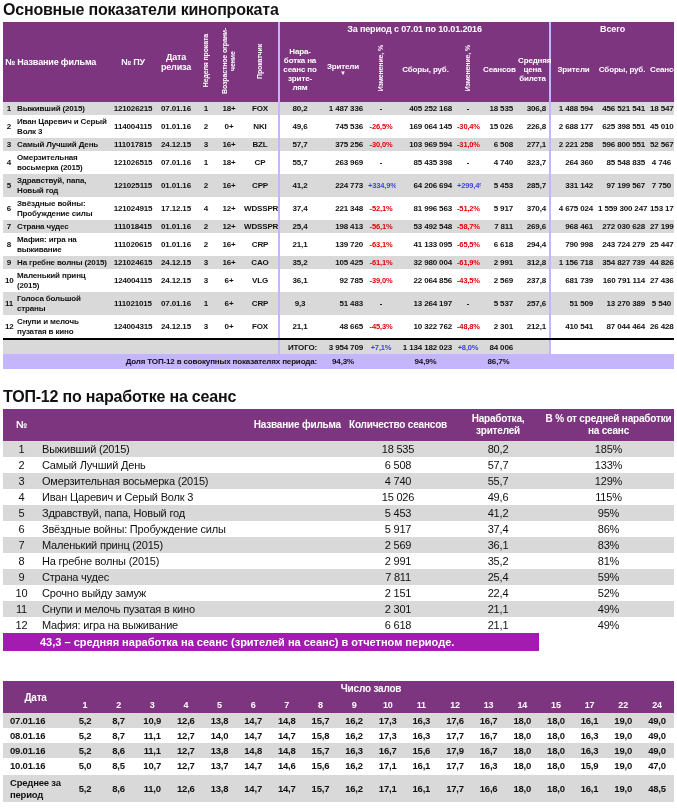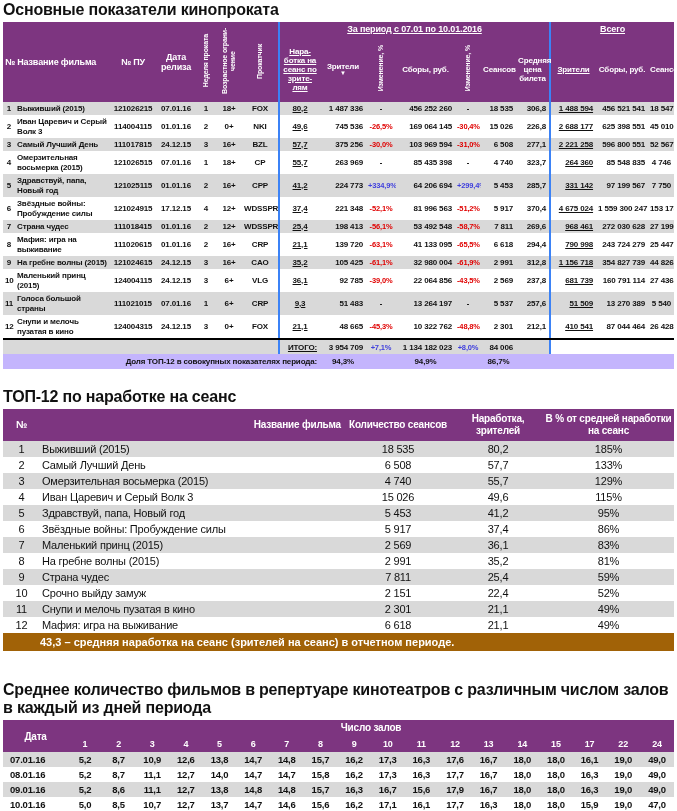--- a/index.html
+++ b/index.html
@@ -13,38 +13,38 @@
   .main thead .grp{font-size:9px;height:14px;}
   .main thead .h2 th{height:64px;font-size:8px;line-height:9px;}
   .main th.lft{text-align:left;padding-left:2px;margin-top:25px;}
   .vert{writing-mode:vertical-rl;transform:rotate(180deg);margin:0 auto;font-size:7px;line-height:8px;white-space:normal;max-height:70px;}
   .main td{padding:1.5px 2px;line-height:10px;white-space:nowrap;overflow:hidden;}
   .main td.title{white-space:normal;line-height:10px;}
   .odd td{background:#d9d9d9;}
   .c{text-align:center;}
   .r{text-align:right;padding-right:3px !important;}
   .l{text-align:left;}
-  .bL{border-left:2px solid #3b82f6;text-decoration:underline;}
+  .bL{border-left:2px solid #c4b5fd;}
   .neg{color:#e00000;margin-left:21px;}
   .pos{color:#4040dd;}
   .chg{font-size:7.5px;}
   #main-body tr:last-child td{border-bottom:2px solid #000;}
   .totrow td{background:#d9d9d9;line-height:11px;margin-top:20px;}
   .totrow td.nobg{background:#fff;}
   .sharerow td{background:#c4b5fd;line-height:12px;}
   .arrow{display:block;font-size:6px;line-height:5px;}
 
   
   .t12wrap{margin-top:19px;}
   .t12{width:671px;font-size:11px;letter-spacing:-0.2px;}
   .t12 th{background:#7d3580;color:#fff;font-size:10px;font-weight:bold;padding:3px 2px;line-height:12px;height:26px;vertical-align:middle;}
   .t12 th.lft{text-align:right;}
   .t12 td{padding:1px 2px;line-height:14px;}
   .t12 td.name{text-align:left;}
-  .t12foot{width:671px;margin-left:3px;background:#a16207;color:#fff;font-weight:bold;font-size:11px;padding:2px 4px 2px 37px;box-sizing:border-box;line-height:14px;}
+  .t12foot{width:536px;margin-left:3px;background:#a21caf;color:#fff;font-weight:bold;font-size:11px;padding:2px 4px 2px 37px;box-sizing:border-box;line-height:14px;}
 
   
   .hallswrap{margin-top:30px;}
   .halls{width:671px;font-size:9.5px;font-weight:bold;letter-spacing:-0.2px;}
   .halls th{background:#7d3580;color:#fff;font-weight:bold;padding:1px 2px;}
   .halls .grp th{font-size:10px;height:13px;text-align:center;}
   .halls .cols th{font-size:9px;height:15px;}
   .halls td{padding:1.5px 1px;text-align:center;line-height:12px;}
   .halls td.date{text-align:left;padding-left:7px;white-space:normal;}
   .halls .avg td{background:#d9d9d9;border-top:2px solid #fff;}
@@ -106,21 +106,21 @@
           <td class="c">1</td>
           <td class="l title">Выживший (2015)</td>
           <td class="c">121026215</td>
           <td class="c">07.01.16</td>
           <td class="c">1</td>
           <td class="c">18+</td>
           <td class="c">FOX</td>
           <td class="c bL">80,2</td>
           <td class="r">1 487 336</td>
           <td class="c chg">-</td>
-          <td class="r">456 252 260</td>
+          <td class="r">405 252 168</td>
           <td class="c chg">-</td>
           <td class="r">18 535</td>
           <td class="r">306,8</td>
           <td class="r bL">1 488 594</td>
           <td class="r">456 521 541</td>
           <td class="r">18 547</td>
         </tr>
         <tr class="">
           <td class="c">2</td>
           <td class="l title">Иван Царевич и Серый Волк 3</td>
@@ -460,21 +460,20 @@
           <td class="c">6 618</td>
           <td class="c">21,1</td>
           <td class="c">49%</td>
         </tr>
       </tbody>
   </table>
   <div class="t12foot">43,3 – средняя наработка на сеанс (зрителей на сеанс) в отчетном периоде.</div>
 </div>
 
 <div class="hallswrap">
-  <div class="sec-title">Среднее количество фильмов в репертуаре кинотеатров с различным числом залов в каждый из дней периода</div>
   <table class="halls">
     <colgroup>
       <col style="width:65px">
         <col span="18" style="width:33.6px">
     </colgroup>
     <thead>
       <tr class="grp">
         <th rowspan="2">Дата</th>
         <th colspan="18">Число залов</th>
       </tr>

